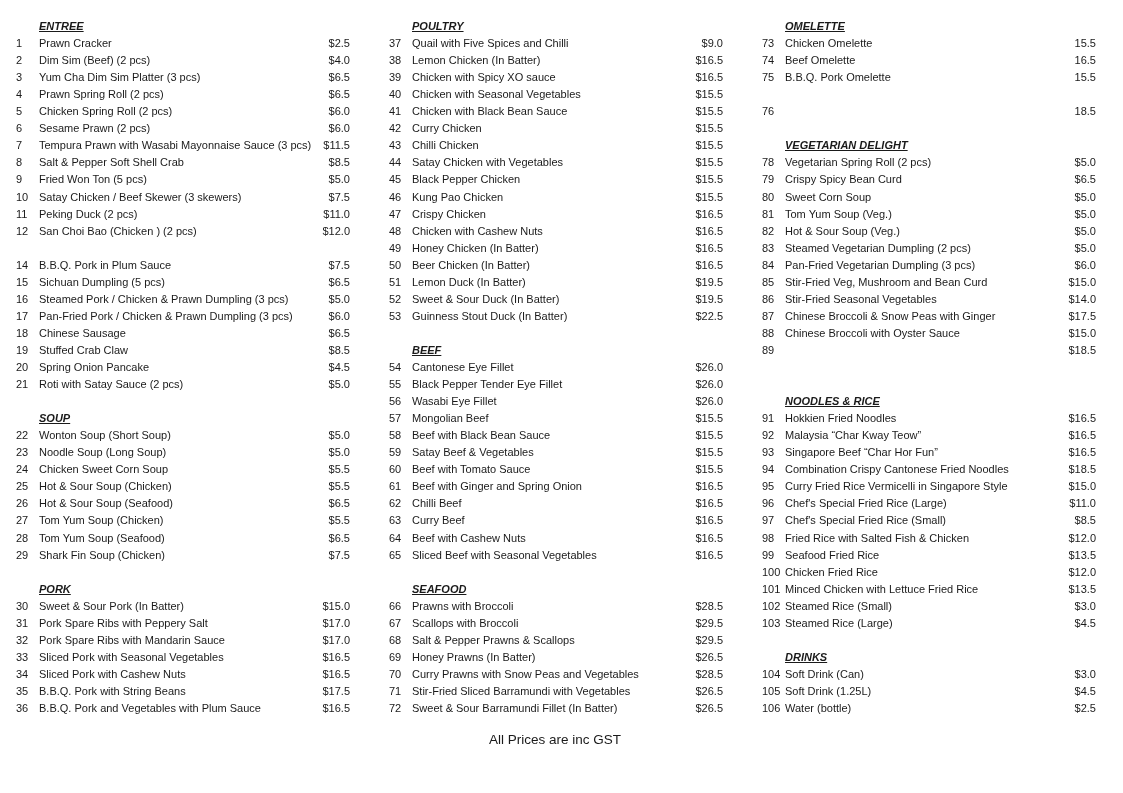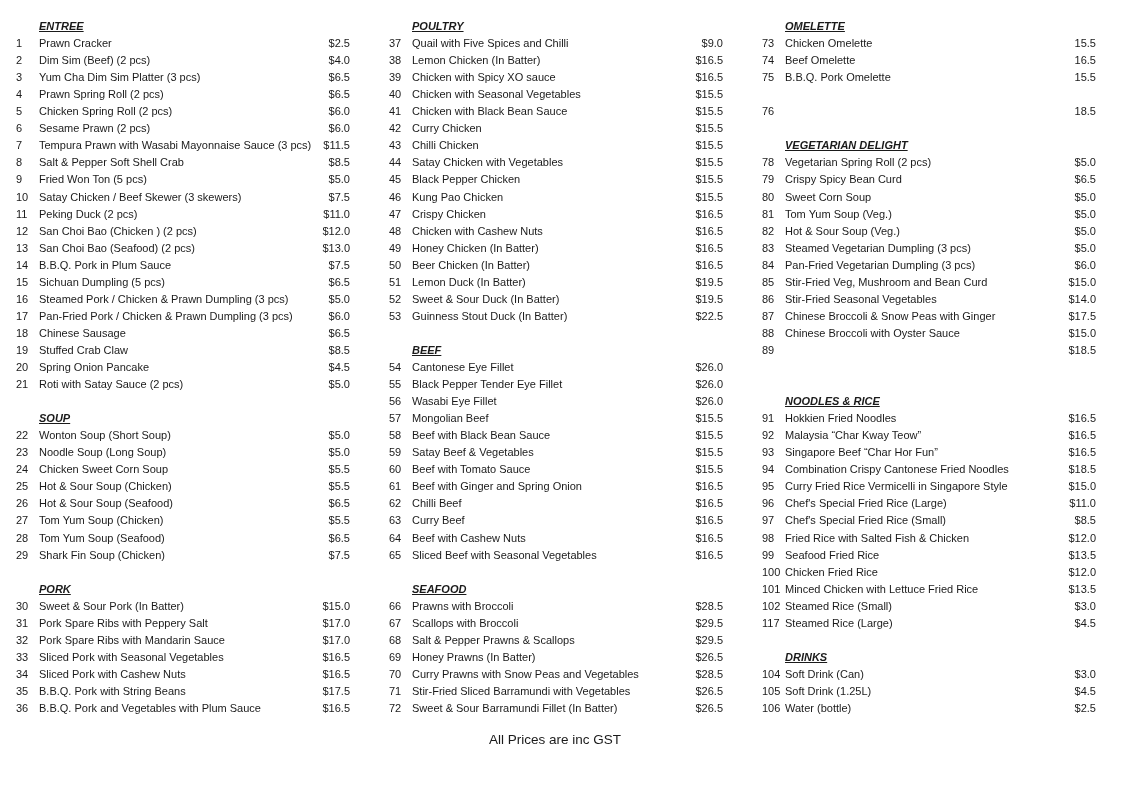--- a/index.html
+++ b/index.html
@@ -76,25 +76,20 @@
     <div class="row" style="top: 206.55px;">
       <span class="num">11</span>
       <span class="name">Peking Duck (2 pcs)</span>
       <span class="price">$11.0</span>
     </div>
     <div class="row" style="top: 223.6px;">
       <span class="num">12</span>
       <span class="name">San Choi Bao (Chicken ) (2 pcs)</span>
       <span class="price">$12.0</span>
     </div>
-    <div class="row" style="top: 240.65px;">
-      <span class="num">13</span>
-      <span class="name">San Choi Bao (Seafood) (2 pcs)</span>
-      <span class="price">$13.0</span>
-    </div>
     <div class="row" style="top: 257.7px;">
       <span class="num">14</span>
       <span class="name">B.B.Q. Pork in Plum Sauce</span>
       <span class="price">$7.5</span>
     </div>
     <div class="row" style="top: 274.75px;">
       <span class="num">15</span>
       <span class="name">Sichuan Dumpling (5 pcs)</span>
       <span class="price">$6.5</span>
     </div>
@@ -433,21 +428,21 @@
       <span class="name">Tom Yum Soup (Veg.)</span>
       <span class="price">$5.0</span>
     </div>
     <div class="row" style="top: 223.6px;">
       <span class="num">82</span>
       <span class="name">Hot &amp; Sour Soup (Veg.)</span>
       <span class="price">$5.0</span>
     </div>
     <div class="row" style="top: 240.65px;">
       <span class="num">83</span>
-      <span class="name">Steamed Vegetarian Dumpling (3 pcs)</span>
+      <span class="name">Steamed Vegetarian Dumpling (2 pcs)</span>
       <span class="price">$5.0</span>
     </div>
     <div class="row" style="top: 257.7px;">
       <span class="num">84</span>
       <span class="name">Pan-Fried Vegetarian Dumpling (3 pcs)</span>
       <span class="price">$6.0</span>
     </div>
     <div class="row" style="top: 274.75px;">
       <span class="num">85</span>
       <span class="name">Stir-Fried Veg, Mushroom and Bean Curd</span>
@@ -527,21 +522,21 @@
       <span class="num">101</span>
       <span class="name">Minced Chicken with Lettuce Fried Rice</span>
       <span class="price">$13.5</span>
     </div>
     <div class="row" style="top: 598.7px;">
       <span class="num">102</span>
       <span class="name">Steamed Rice (Small)</span>
       <span class="price">$3.0</span>
     </div>
     <div class="row" style="top: 615.75px;">
-      <span class="num">117</span>
+      <span class="num">103</span>
       <span class="name">Steamed Rice (Large)</span>
       <span class="price">$4.5</span>
     </div>
     <div class="section-title" style="top: 649.85px;">DRINKS</div>
     <div class="row" style="top: 666.9px;">
       <span class="num">104</span>
       <span class="name">Soft Drink (Can)</span>
       <span class="price">$3.0</span>
     </div>
     <div class="row" style="top: 683.95px;">

